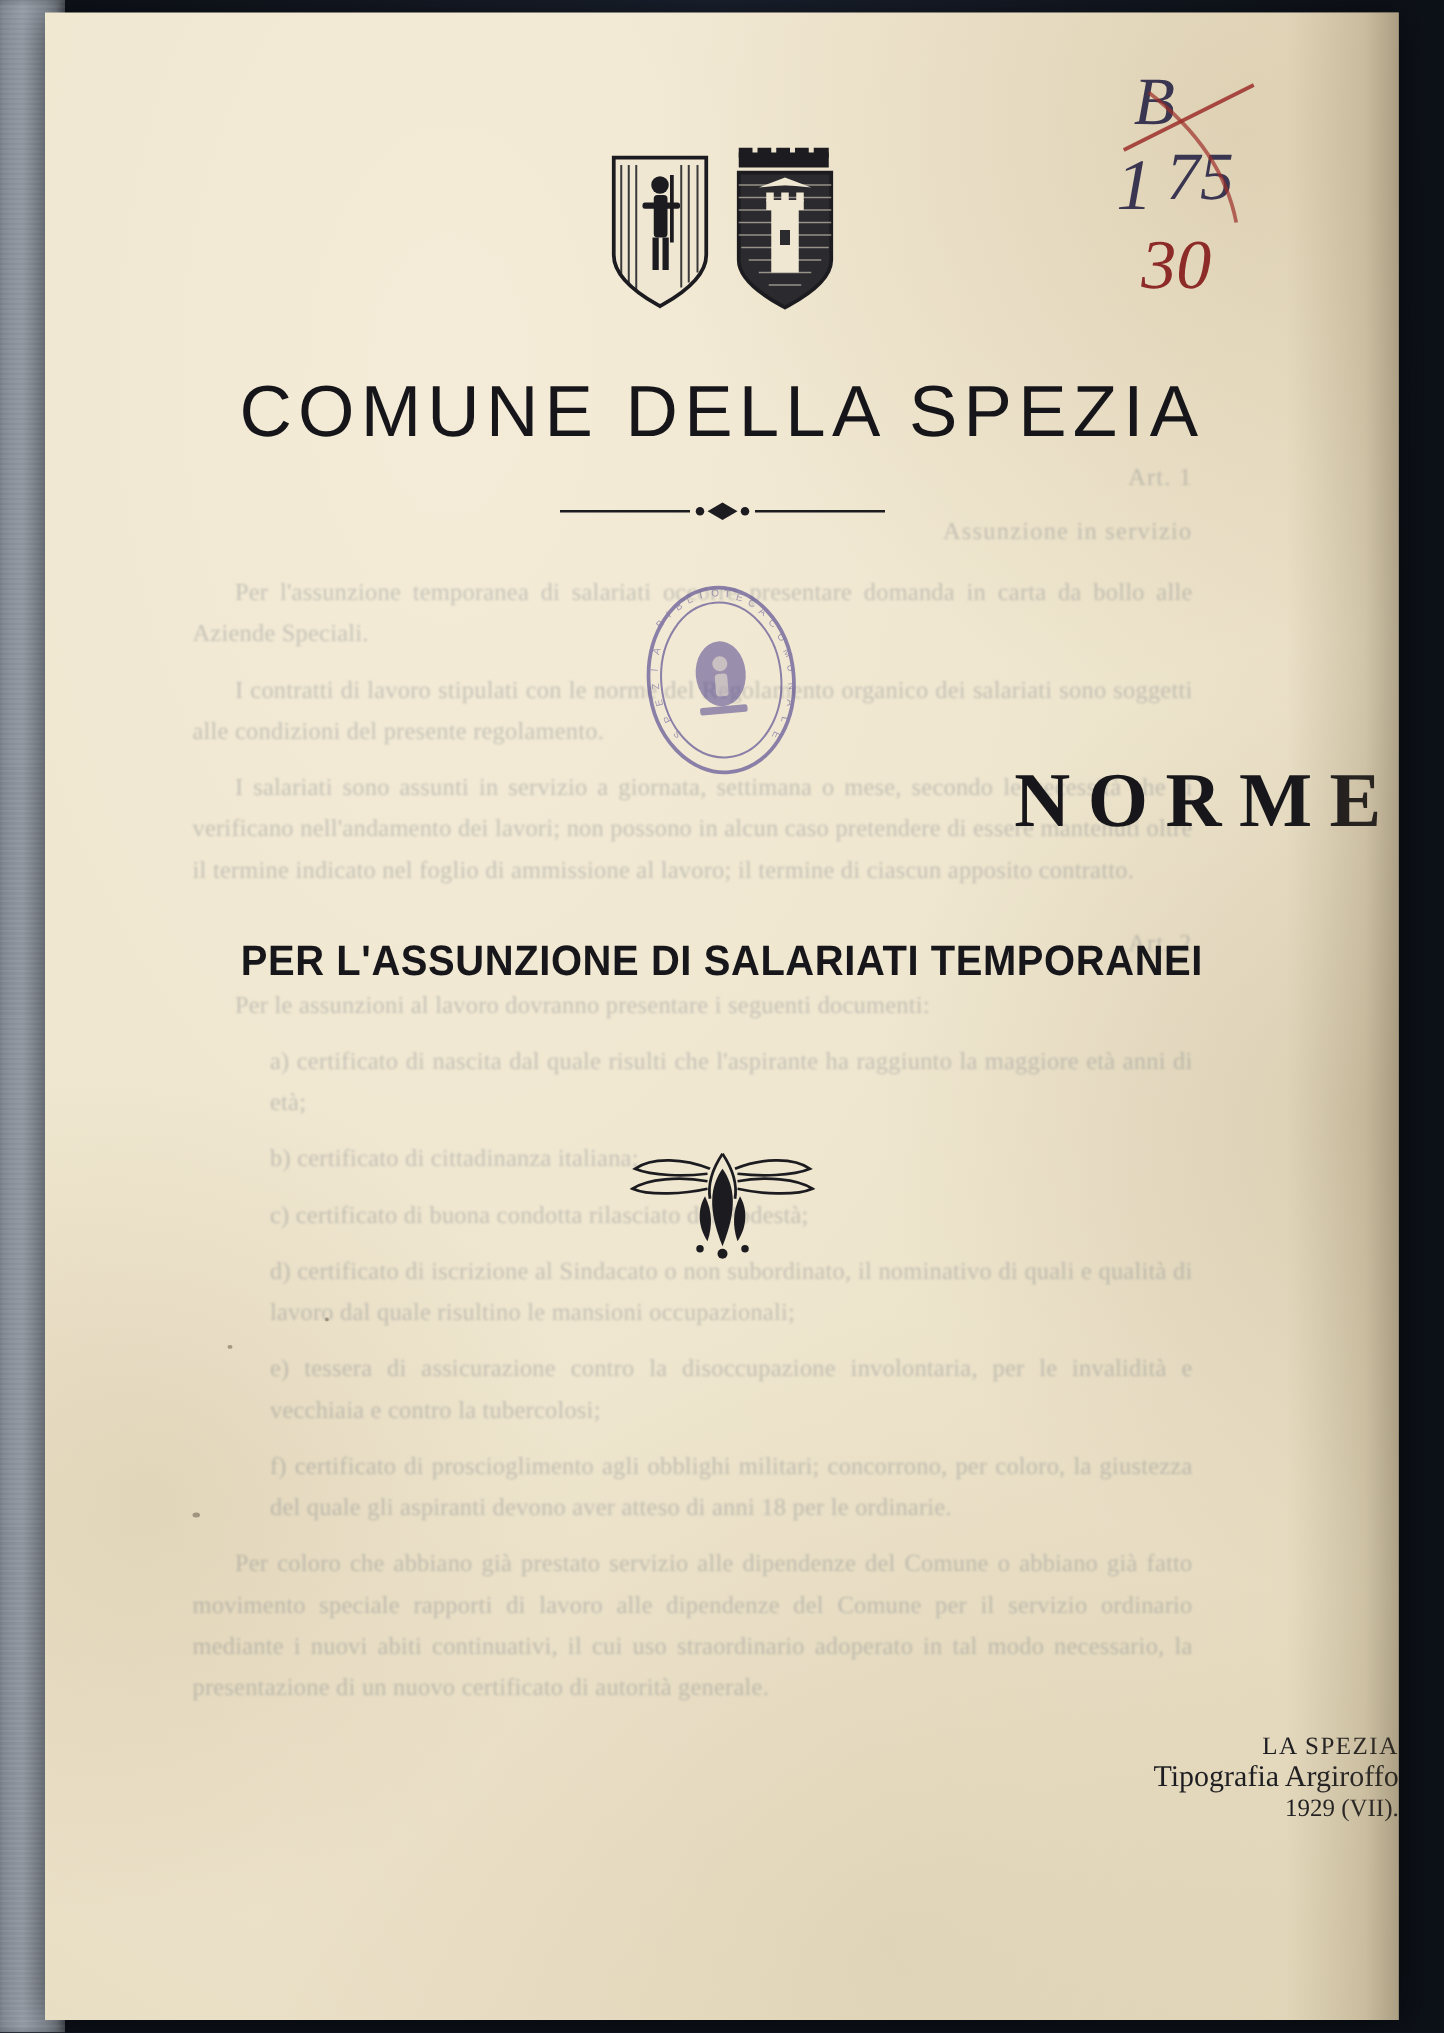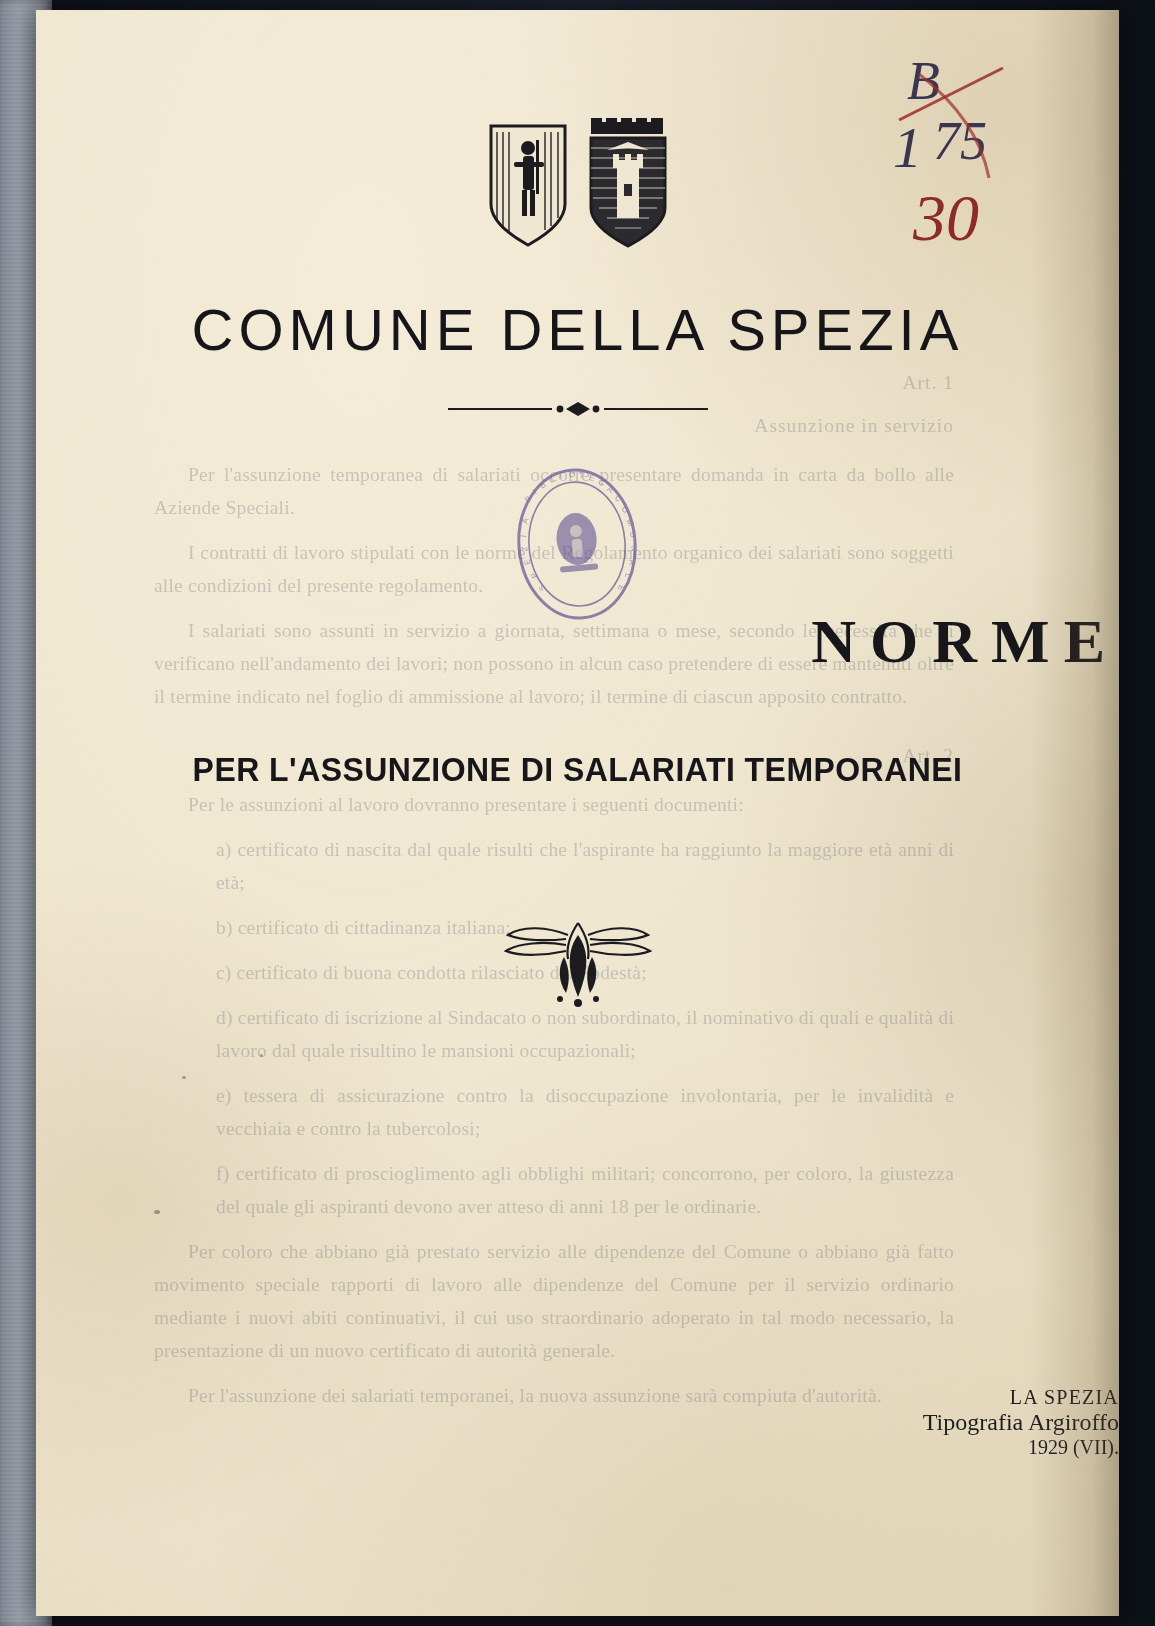--- a/index.html
+++ b/index.html
@@ -202,21 +202,21 @@
   .annot .glyph {
     position: absolute;
     font-family: "Liberation Serif", serif;
     color: #3a3550;
     font-size: 46px;
     font-style: italic;
   }
   .annot .g-b  { left: 22px; top: 0px;   font-size: 54px; }
   .annot .g-1  { left: 8px;  top: 64px;  font-size: 58px; }
   .annot .g-75 { left: 48px; top: 60px;  font-size: 54px; }
-  .annot .g-30 { left: 28px; top: 130px; font-size: 66px; color:#8d2b28; }
+  .annot .g-30 { left: 28px; top: 130px; font-size: 56px; color:#8d2b28; }
 
   
   .fleck { position:absolute; background:#5c5442; border-radius:50%; opacity:.5; }
 </style>
 </head>
 <body>
 
 <div class="scan-bed"></div>
 <div class="binding-strip"></div>
 
@@ -230,21 +230,20 @@
     <p>I salariati sono assunti in servizio a giornata, settimana o mese, secondo le necessità che si verificano nell'andamento dei lavori; non possono in alcun caso pretendere di essere mantenuti oltre il termine indicato nel foglio di ammissione al lavoro; il termine di ciascun apposito contratto.</p>
     <div class="st-head">Art. 2</div>
     <p>Per le assunzioni al lavoro dovranno presentare i seguenti documenti:</p>
     <p class="st-item">a) certificato di nascita dal quale risulti che l'aspirante ha raggiunto la maggiore età anni di età;</p>
     <p class="st-item">b) certificato di cittadinanza italiana;</p>
     <p class="st-item">c) certificato di buona condotta rilasciato dal Podestà;</p>
     <p class="st-item">d) certificato di iscrizione al Sindacato o non subordinato, il nominativo di quali e qualità di lavoro dal quale risultino le mansioni occupazionali;</p>
     <p class="st-item">e) tessera di assicurazione contro la disoccupazione involontaria, per le invalidità e vecchiaia e contro la tubercolosi;</p>
     <p class="st-item">f) certificato di proscioglimento agli obblighi militari; concorrono, per coloro, la giustezza del quale gli aspiranti devono aver atteso di anni 18 per le ordinarie.</p>
     <p>Per coloro che abbiano già prestato servizio alle dipendenze del Comune o abbiano già fatto movimento speciale rapporti di lavoro alle dipendenze del Comune per il servizio ordinario mediante i nuovi abiti continuativi, il cui uso straordinario adoperato in tal modo necessario, la presentazione di un nuovo certificato di autorità generale.</p>
-    <p>Per l'assunzione dei salariati temporanei, la nuova assunzione sarà compiuta d'autorità.</p>
   </div>
 
   <div class="content">
 
     <div class="crest">
       <svg viewBox="0 0 210 140" width="210" height="140" aria-hidden="true">
 
         <g>
           <path d="M18 8 H92 V86 C92 108 60 124 55 127 C50 124 18 108 18 86 Z" fill="#efe7d2" stroke="#1c1c20" stroke-width="3"></path>
 

